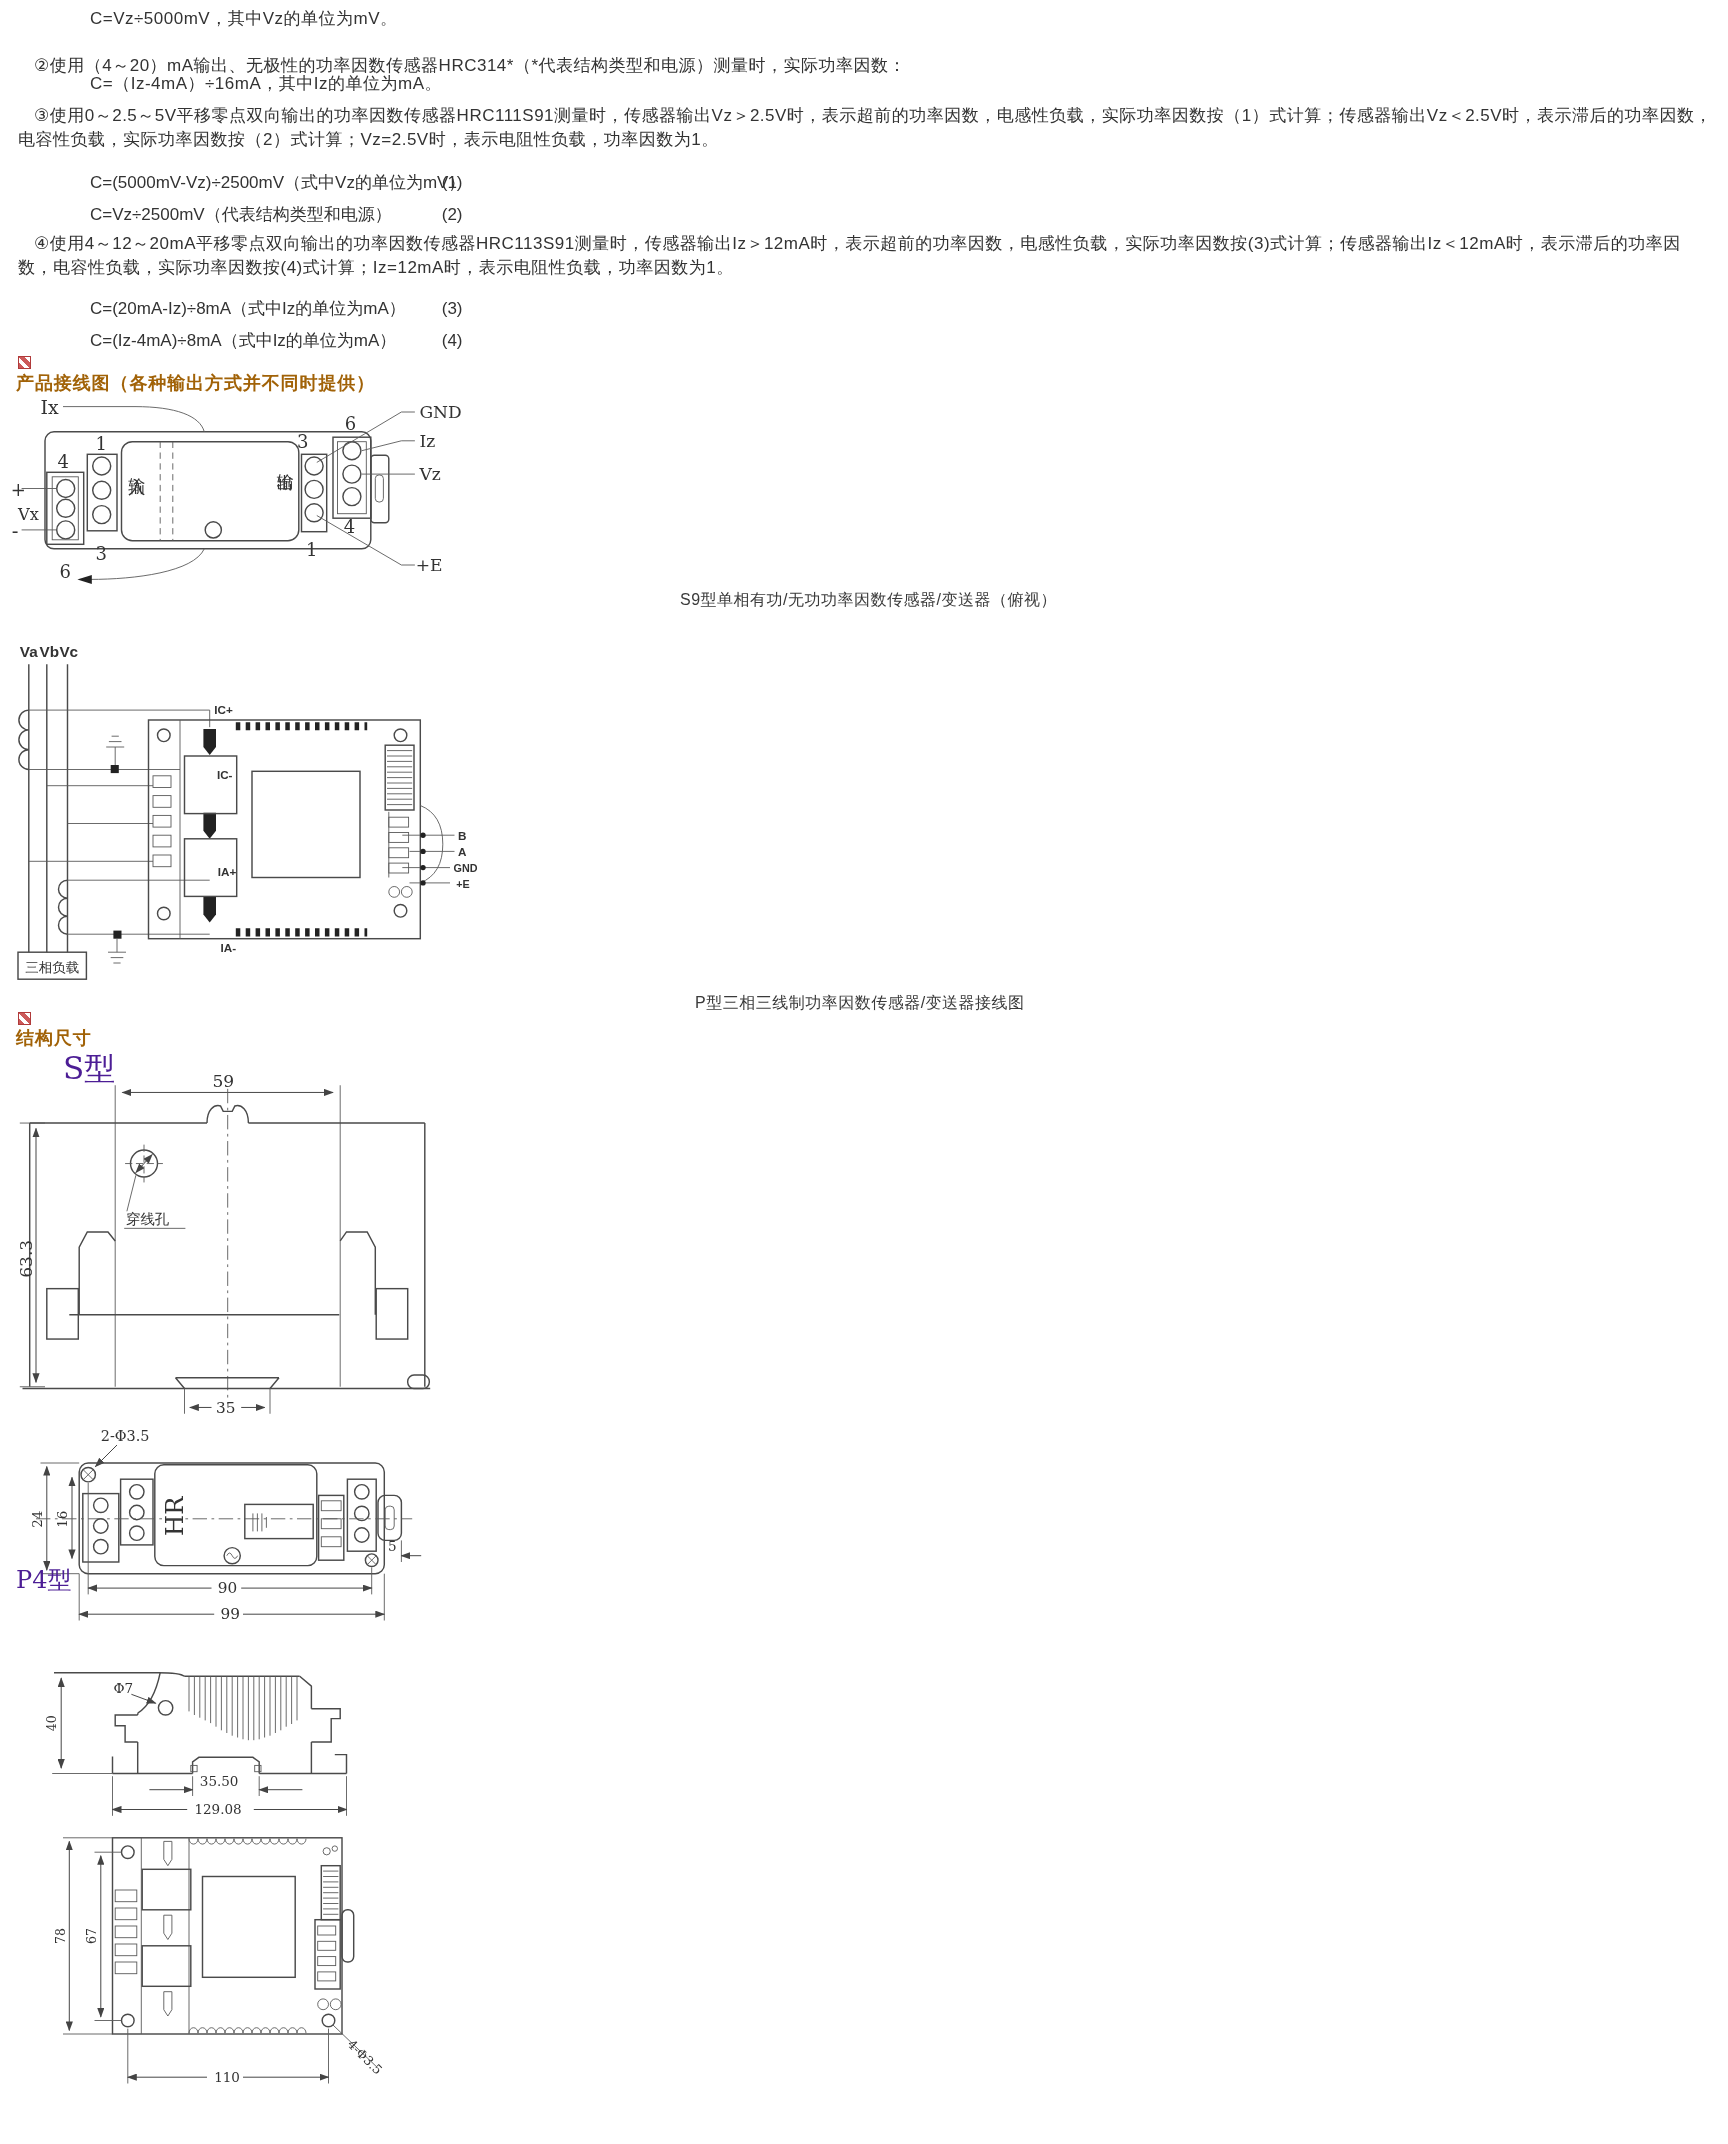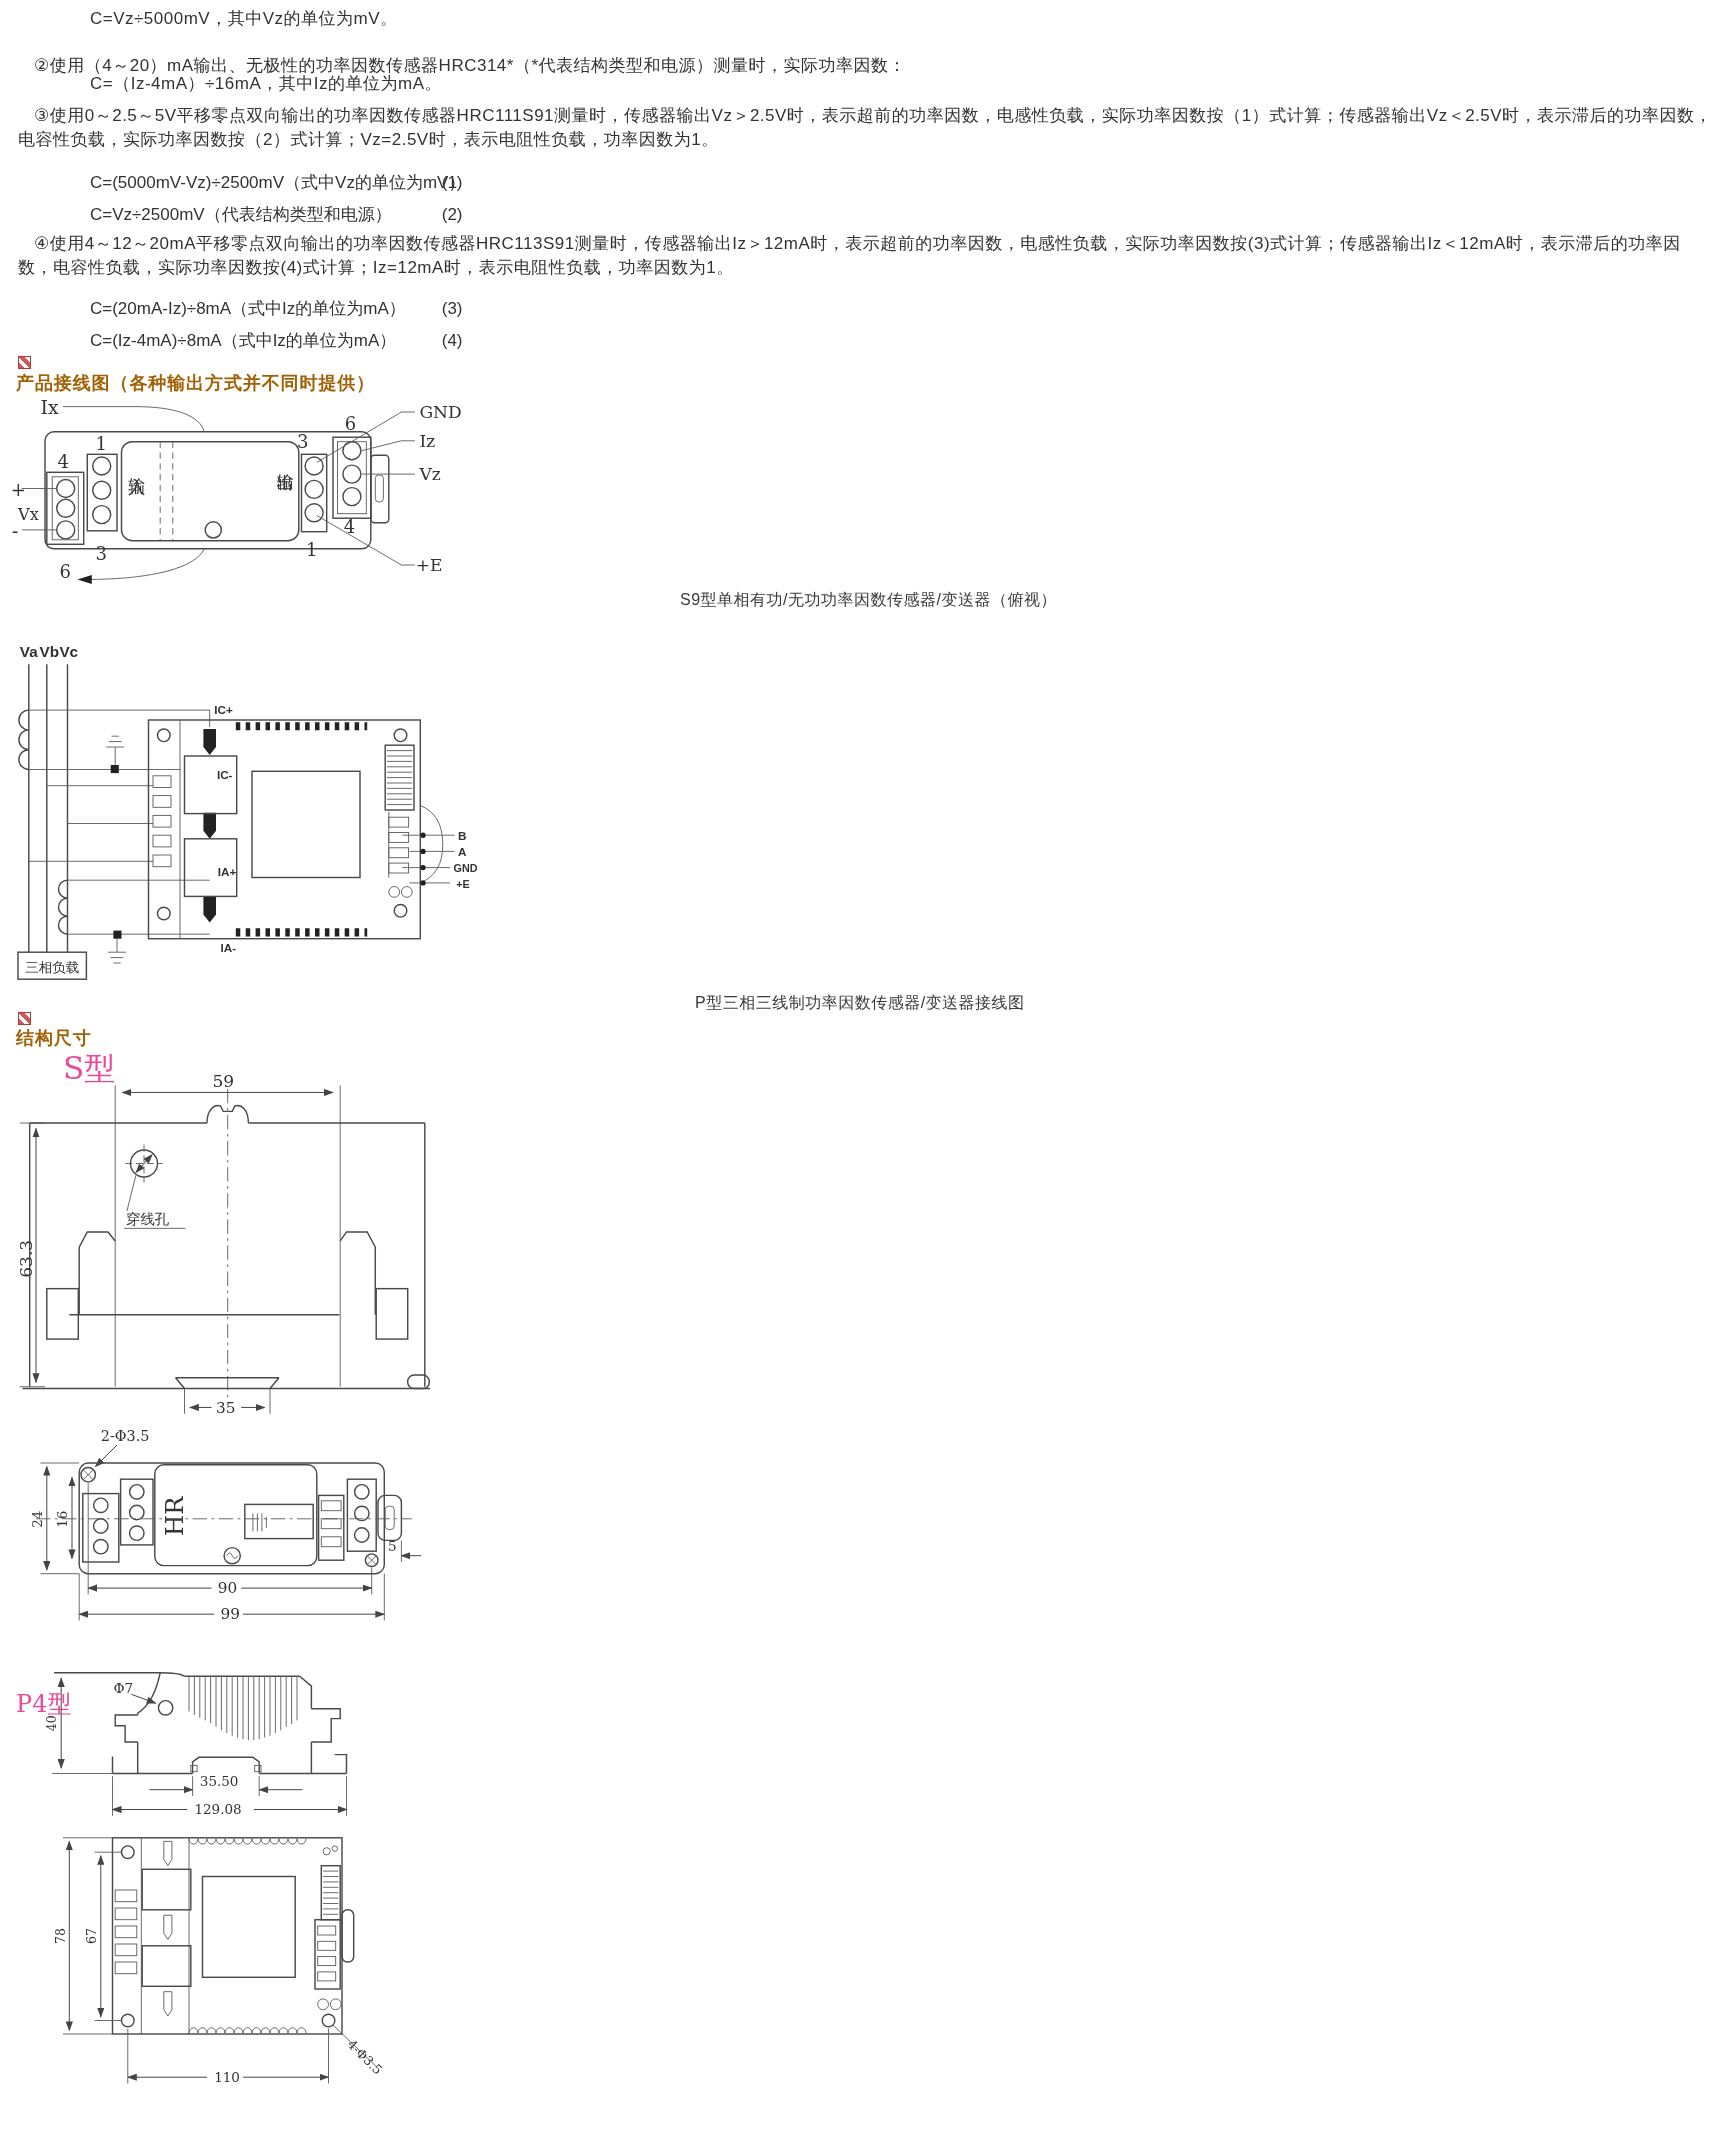--- a/index.html
+++ b/index.html
@@ -6,21 +6,21 @@
   body{width:1728px;height:2144px;position:relative;font-family:"Liberation Sans","DejaVu Sans",sans-serif;color:#333;}
   .abs{position:absolute;}
   .txt{font-size:17px;line-height:23.4px;letter-spacing:0.5px;white-space:nowrap;}
   .para{font-size:17px;line-height:24px;letter-spacing:0.5px;width:1697px;white-space:normal;}
   .frow{font-size:17px;white-space:nowrap;}
   .frow .fbody{display:inline-block;width:347px;}
   .sechead{font-size:18px;font-weight:bold;color:#a16207;letter-spacing:0.9px;}
   .caption{font-size:16px;color:#3a3a3a;letter-spacing:0.5px;margin-top:16px;}
   .mark{width:10.8px;height:10.8px;border:0.9px solid #b03a3a;background:
     linear-gradient(45deg,#cc5a5a 25%,#fff 25%,#fff 50%,#cc5a5a 50%,#cc5a5a 75%,#fff 75%);}
-  .typelabel{font-family:"DejaVu Serif","Liberation Serif",serif;color:#ec4899;}
+  .typelabel{font-family:"DejaVu Serif","Liberation Serif",serif;color:#4c1d95;}
   svg{overflow:visible;}
   .ln{stroke:#4a4a4a;stroke-width:1.6;fill:none;}
   .thin{stroke:#5a5a5a;stroke-width:1;fill:none;}
   .dimln{stroke:#444;stroke-width:1.1;fill:none;}
   .dt{font-family:"DejaVu Serif","Liberation Serif",serif;fill:#333;}
   .st{font-family:"Liberation Sans","DejaVu Sans",sans-serif;fill:#333;}
   .fillb{fill:#222;stroke:none;}
   .vtext{writing-mode:vertical-rl;text-orientation:upright;}
 </style>
 </head>
@@ -274,21 +274,21 @@
   <path class="thin" d="M98,72 V196 M413,166 V196"></path>
   <line class="dimln" x1="98" y1="189" x2="235" y2="189" marker-start="url(#ma)"></line>
   <text class="dt" x="242" y="194" font-size="17">90</text>
   <line class="dimln" x1="268" y1="189" x2="413" y2="189" marker-end="url(#ma)"></line>
   <path class="thin" d="M88,173 V225 M427,173 V225"></path>
   <line class="dimln" x1="88" y1="218" x2="238" y2="218" marker-start="url(#ma)"></line>
   <text class="dt" x="245" y="223" font-size="17">99</text>
   <line class="dimln" x1="270" y1="218" x2="427" y2="218" marker-end="url(#ma)"></line>
 </svg>
 
-<div class="abs typelabel" style="left:16px;top:1688px;font-size:24px">P4型</div>
+<div class="abs typelabel" style="left:16px;top:1564px;font-size:24px">P4型</div>
 
 <svg class="abs" style="left:0;top:1661px" width="423" height="162" viewBox="0 0 470 180">
   <path class="ln" d="M60,13 H176 M176,13 Q200,13 205,17 M205,17 H333"></path>
   <path class="ln" d="M178,13 Q171,47 153,58"></path>
   <path class="thin" d="M210,17 V56 M216,17 V60 M222,17 V63 M228,17 V66 M234,17 V69 M240,17 V73 M246,17 V77 M252,17 V80 M258,17 V83 M264,17 V85 M270,17 V87 M276,17 V88 M282,17 V88 M288,17 V87 M294,17 V85 M300,17 V83 M306,17 V80 M312,17 V77 M318,17 V73 M324,17 V70 M330,17 V66"></path>
   <path class="ln" d="M333,17 L346,28 V53 M346,53 H378 V64 H368 V90 H346 M346,90 V125"></path>
   <path class="ln" d="M153,58 V60 M153,60 H128 V72 H139 V90 H153 M153,90 V125"></path>
   <path class="ln" d="M125,125 H214 M214,125 V112 L221,107 H281 L288,112 V125 M288,125 H385 M125,125 V106 M385,125 V104 H372"></path>
   <rect class="thin" x="212" y="116" width="7" height="7"></rect>
     <rect class="thin" x="283" y="116" width="7" height="7"></rect>

